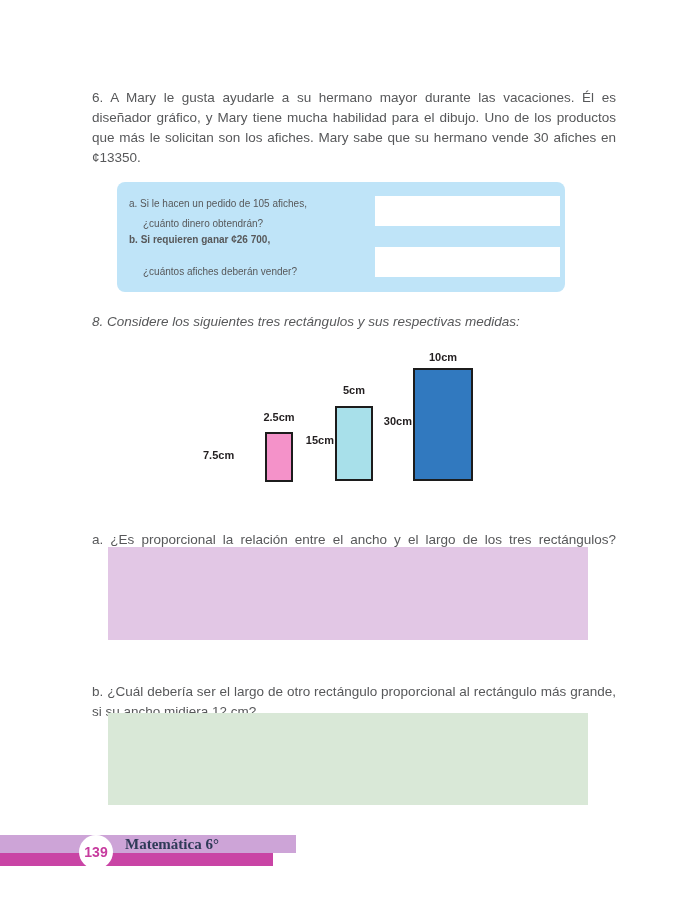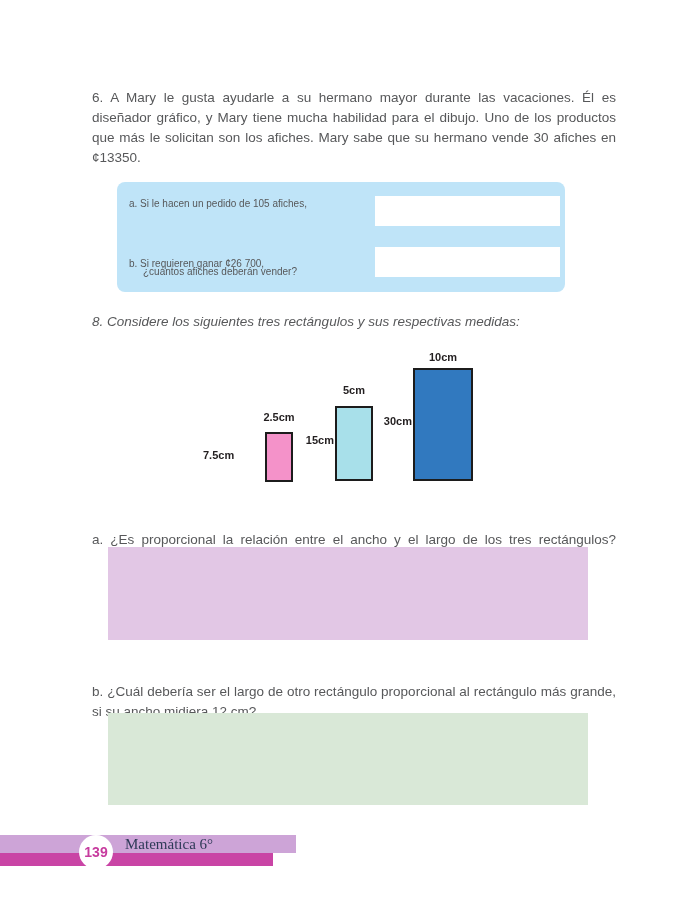--- a/index.html
+++ b/index.html
@@ -112,38 +112,39 @@
     color: #c73b9e;
     z-index: 2;
   }
   .footer-subject {
     position: absolute;
     left: 125px; top: 836px;
     height: 17px;
     line-height: 17px;
     font-family: "Liberation Serif", serif;
     font-size: 15px;
-    font-weight: normal;
+    font-weight: bold;
     color: #2e3a57;
     z-index: 2;
     white-space: nowrap;
   }
 </style>
 </head>
 <body>
 
 <div class="page">
 
   <p class="para q7">6. A Mary le gusta ayudarle a su hermano mayor durante las vacaciones. Él es diseñador gráfico, y Mary tiene mucha habilidad para el dibujo. Uno de los productos que más le solicitan son los afiches. Mary sabe que su hermano vende 30 afiches en ¢13350.</p>
 
   <div class="blue-panel">
     <div class="panel-text" style="left:12px; top:12px;">a. Si le hacen un pedido de 105 afiches,</div>
+    <div class="panel-text" style="left:26px; top:32px;">¿cuánto dinero obtendrán?</div>
     <div class="answer-field" style="top:14px;"></div>
 
-    <div class="panel-text" style="left:12px; top:72px;">b. Si requieren ganar ¢26 700,</div>
+    <div class="panel-text" style="left:12px; top:48px;font-weight:bold;">b. Si requieren ganar ¢26 700,</div>
     <div class="panel-text" style="left:26px; top:80px;">¿cuántos afiches deberán vender?</div>
     <div class="answer-field" style="top:65px;"></div>
   </div>
 
   <p class="para q8">8. Considere los siguientes tres rectángulos y sus respectivas medidas:</p>
 
   <div class="figure">
     <div class="dim-label lbl-w-small">2.5cm</div>
     <div class="dim-label lbl-h-small">7.5cm</div>
     <div class="rect rect-small" style="background-color: rgb(244, 146, 201);"></div>

